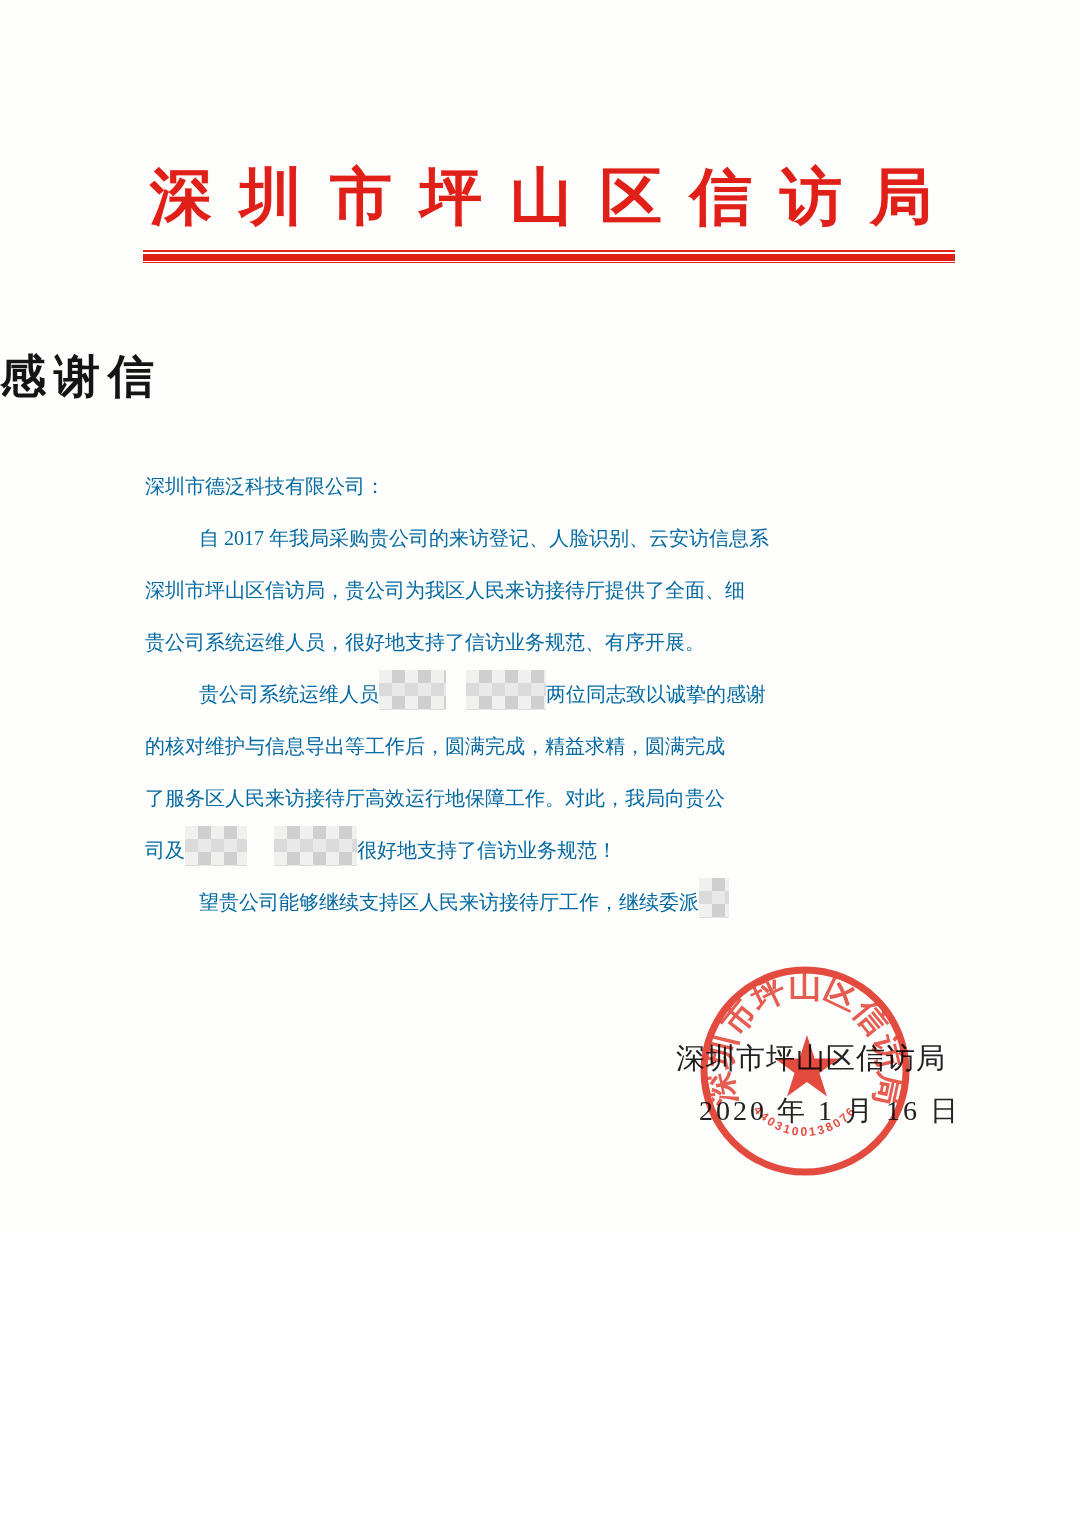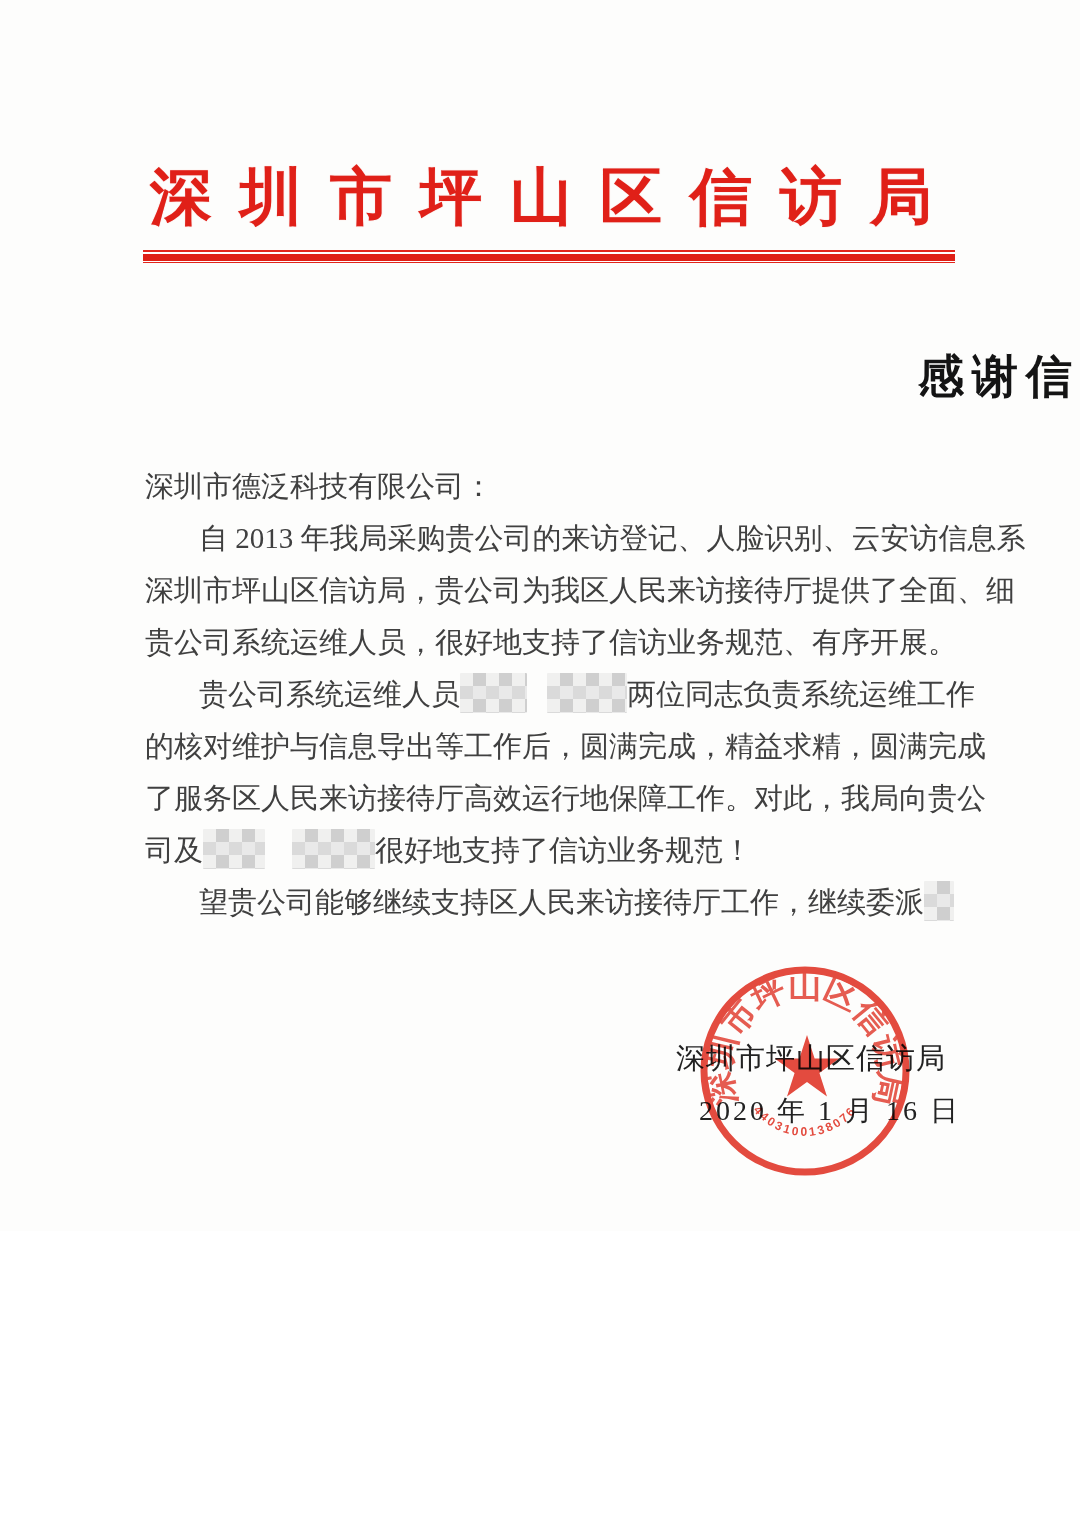--- a/index.html
+++ b/index.html
@@ -15,27 +15,27 @@
     text-shadow:0 0 1px rgba(224,32,24,.4);
   }
   .header-rule{
     position:absolute;top:250px;left:143px;width:812px;height:13px;
     background:linear-gradient(to bottom,
       #e2251c 0 2px,#ffffff 2px 4px,#df1f16 4px 11px,#ffffff 11px 12px,#e2251c 12px 13px);
   }
   
   .doc-title{
     position:absolute;top:346px;left:0;width:100%;
-    text-align:right;font-size:46px;font-weight:bold;color:#141414;
+    text-align:left;font-size:46px;font-weight:bold;color:#141414;
     letter-spacing:8px;
   }
   
   .body-text{
     position:absolute;top:460px;left:145px;width:828px;
-    font-size:29px;color:#404040;
+    font-size:20px;color:#0369a1;
   }
   .line{height:52px;line-height:52px;white-space:nowrap;}
   .line.indent{padding-left:54px;}
   .mosaic{
     display:inline-block;height:40px;vertical-align:-9px;border-radius:1px;
     background-image:conic-gradient(#cfcfcf 25%,#e9e9e9 0 50%,#dadada 0 75%,#f0f0ef 0);
     background-size:26px 26px;
   }
   .gap{display:inline-block;height:1px;}
   
@@ -72,24 +72,24 @@
 
 <div class="page">
 
   <div class="header-title">深圳市坪山区信访局</div>
   <div class="header-rule"></div>
 
   <div class="doc-title">感谢信</div>
 
   <div class="body-text">
       <div class="line"><span>深圳市德泛科技有限公司：</span></div>
-      <div class="line indent"><span>自 2013 年我局采购贵公司的来访登记、人脸识别、云安访信息系</span></div>
+      <div class="line indent"><span>自 2017 年我局采购贵公司的来访登记、人脸识别、云安访信息系</span></div>
       <div class="line"><span>深圳市坪山区信访局，贵公司为我区人民来访接待厅提供了全面、细</span></div>
       <div class="line"><span>贵公司系统运维人员，很好地支持了信访业务规范、有序开展。</span></div>
-      <div class="line indent"><span>贵公司系统运维人员</span><span class="mosaic" style="width: 67px;"></span><span class="gap" style="width: 20px;"></span><span class="mosaic" style="width: 80px;"></span><span>两位同志负责系统运维工作</span></div>
+      <div class="line indent"><span>贵公司系统运维人员</span><span class="mosaic" style="width: 67px;"></span><span class="gap" style="width: 20px;"></span><span class="mosaic" style="width: 80px;"></span><span>两位同志致以诚挚的感谢</span></div>
       <div class="line"><span>的核对维护与信息导出等工作后，圆满完成，精益求精，圆满完成</span></div>
       <div class="line"><span>了服务区人民来访接待厅高效运行地保障工作。对此，我局向贵公</span></div>
       <div class="line"><span>司及</span><span class="mosaic" style="width: 62px;"></span><span class="gap" style="width: 27px;"></span><span class="mosaic" style="width: 83px;"></span><span>很好地支持了信访业务规范！</span></div>
       <div class="line indent"><span>望贵公司能够继续支持区人民来访接待厅工作，继续委派</span><span class="mosaic" style="width: 30px;"></span></div>
     </div>
 
   <div class="sig-name">深圳市坪山区信访局</div>
   <div class="sig-date">2020 年 1 月 16 日</div>
 
   <svg class="stamp" viewBox="-122 -122 244 244" xmlns="http://www.w3.org/2000/svg">

